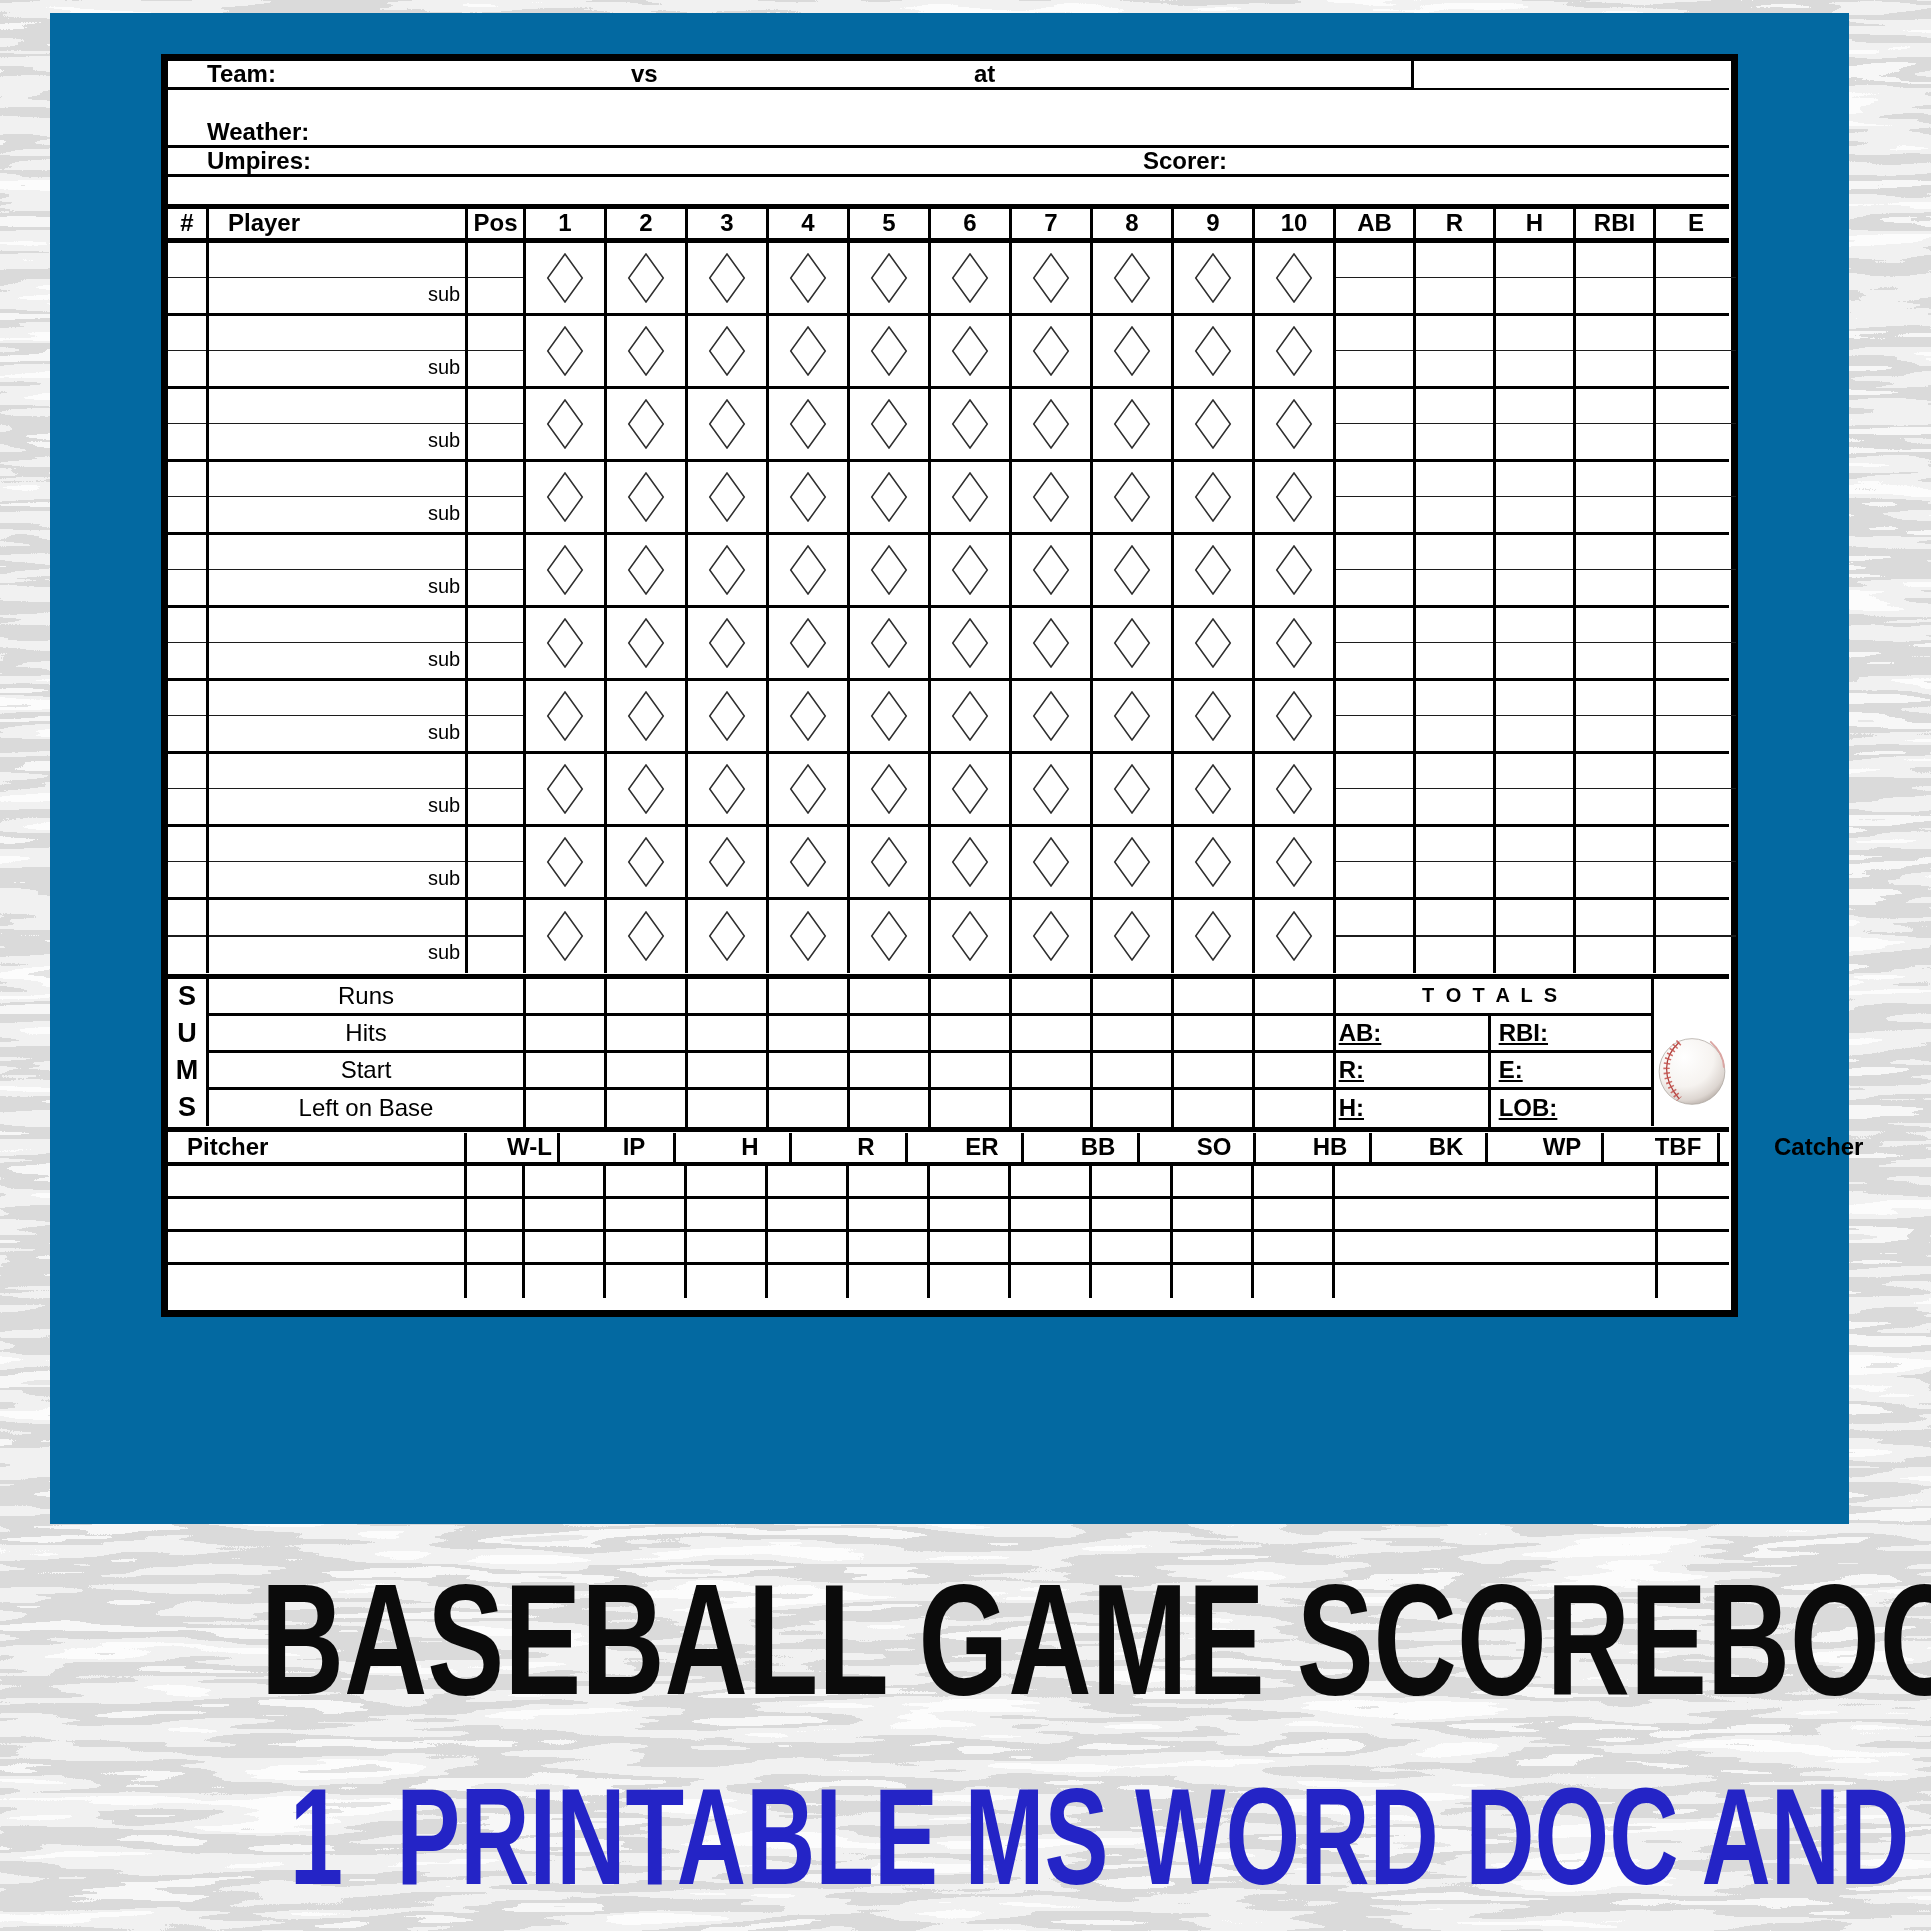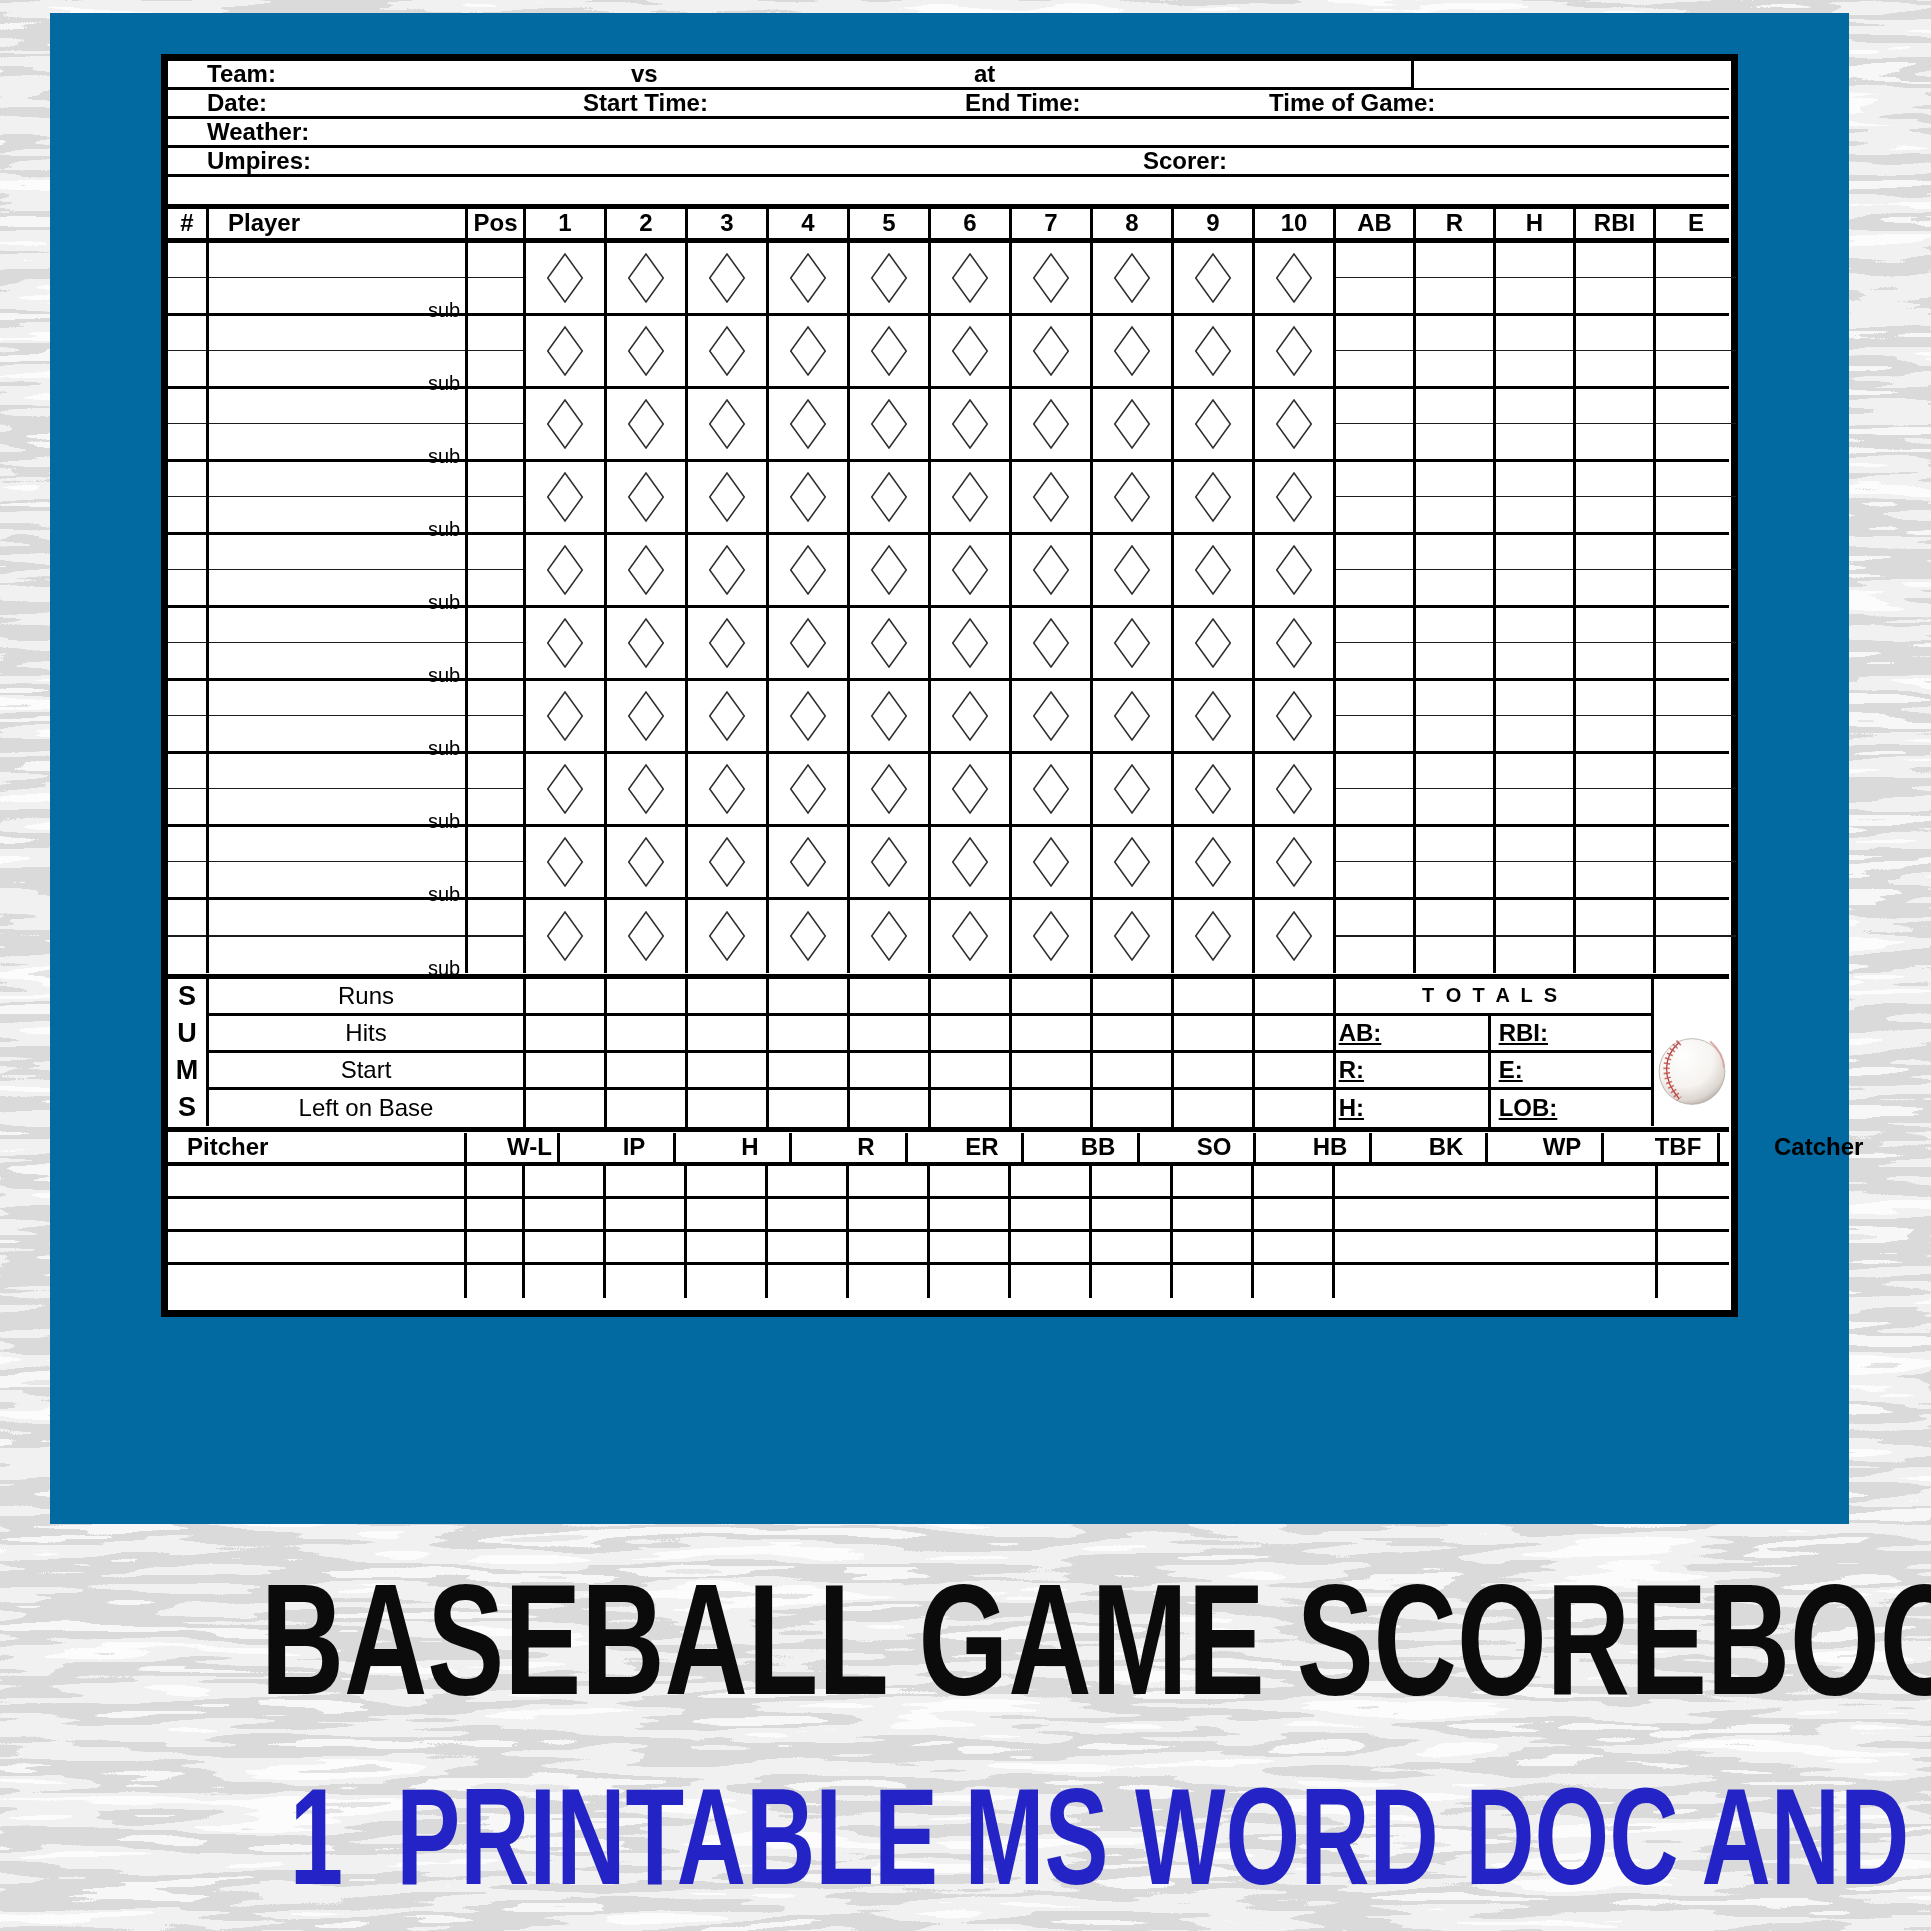--- a/index.html
+++ b/index.html
@@ -34,21 +34,21 @@
       font-weight:bold;font-size:24px;}
   .hd.left{justify-content:flex-start;padding-left:19px;}
   
   #blocks{position:absolute;left:0;top:182px;width:1561px;}
   .block{display:grid;grid-template-columns:41px 259px 58px repeat(10,81px) repeat(5,80px);
          height:73px;border-bottom:3.9px solid #000;}
   .block:last-child{border-bottom:none;}
   .block .cell:last-child{border-right:none;}
   .split::after{content:"";position:absolute;left:0;right:0;top:50%;height:1.9px;
                 margin-top:-1px;background:#1c1c1c;}
-  .sub{position:absolute;right:4.8px;top:50%;margin-top:17px;font-size:20px;line-height:1.5;}
+  .sub{position:absolute;right:4.8px;top:50%;margin-top:1px;font-size:20px;line-height:1.5;}
   .dia{position:absolute;left:50%;top:50%;width:37px;height:50px;transform:translate(-50%,-50%);}
   
   .sums{position:absolute;left:0;top:913px;width:1561px;height:158px;
         border-top:5.8px solid #000;border-bottom:5.8px solid #000;}
   .sums-letters{position:absolute;left:0;top:0;width:41px;height:147px;
         border-right:3.9px solid #000;display:flex;flex-direction:column;
         justify-content:space-around;align-items:center;font-weight:bold;font-size:27px;}
   #sums-grid{position:absolute;left:41px;top:0;display:grid;
         grid-template-columns:317px repeat(10,81px);grid-auto-rows:37px;}
   .scell{position:relative;border-right:3.9px solid #000;border-bottom:3.9px solid #000;}
@@ -103,26 +103,20 @@
 
   <div class="sheet">
     <div class="card">
 
       <div class="hrow hr1">
         <span class="hlbl" style="left:39px">Team:</span>
         <span class="hlbl" style="left:463px">vs</span>
         <span class="hlbl" style="left:806px">at</span>
         <div class="trbox"></div>
       </div>
-      <div class="hrow hr2">
-        <span class="hlbl" style="left:39px">Date:</span>
-        <span class="hlbl" style="left:415px">Start Time:</span>
-        <span class="hlbl" style="left:797px">End Time:</span>
-        <span class="hlbl" style="left:1101px">Time of Game:</span>
-      </div>
       <div class="hrow hr4">
         <span class="hlbl" style="left:39px">Umpires:</span>
         <span class="hlbl" style="left:975px">Scorer:</span>
       </div>
       <div class="hrow hr3">
         <span class="hlbl" style="left:39px">Weather:</span>
       </div>
       <div class="hrow hr5"></div>
 
       <div class="grid gcols colhead" id="colhead">

